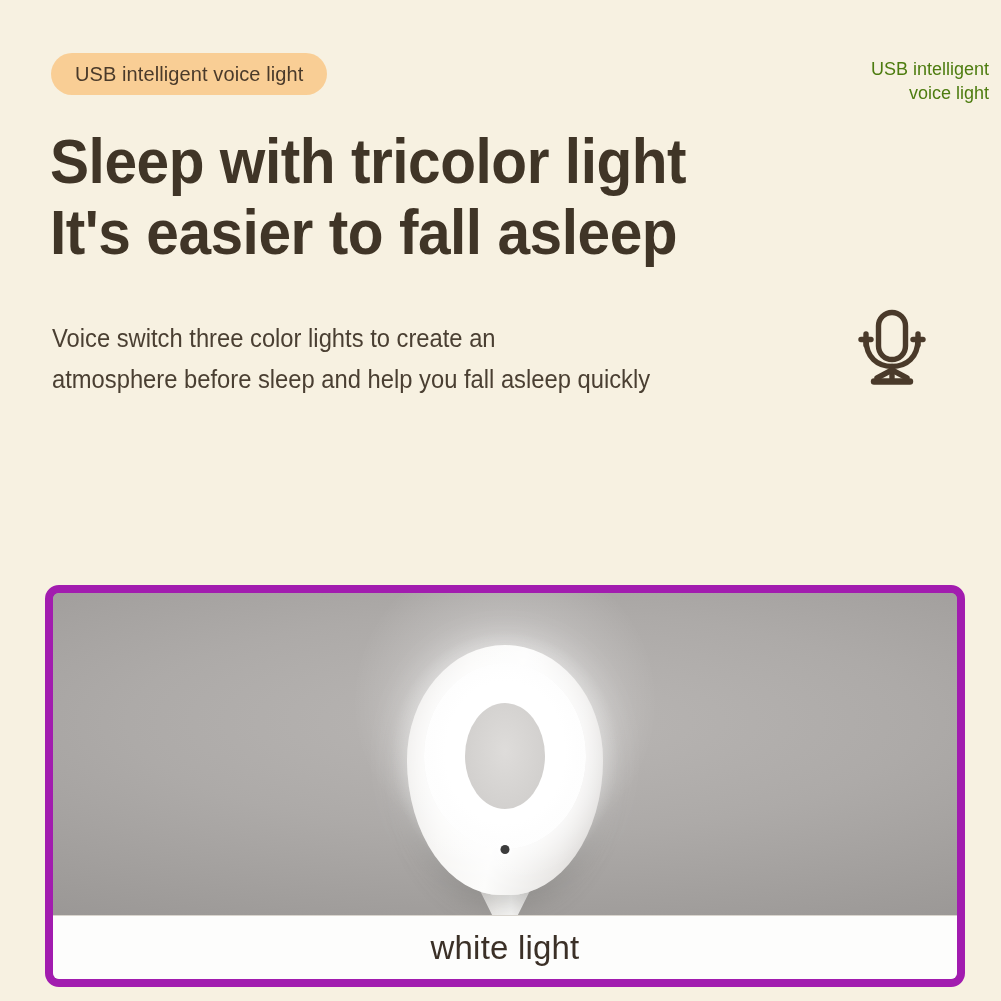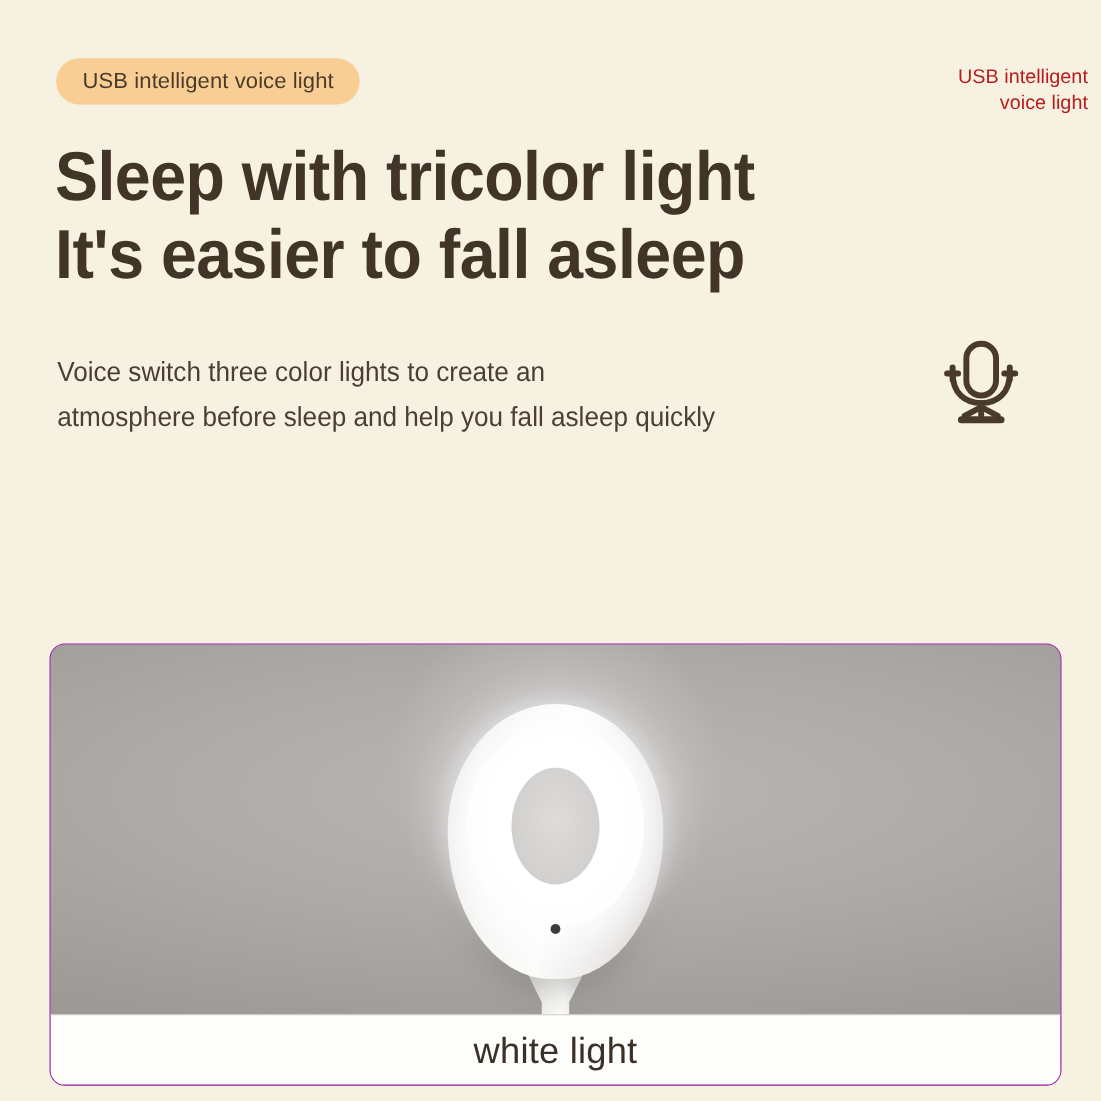--- a/index.html
+++ b/index.html
@@ -22,21 +22,21 @@
     color:#4A3A2A;
     font-size:20px;
     letter-spacing:.1px;
     white-space:nowrap;
   }
 
   
   .corner-label{
     position:absolute;right:60px;top:57px;
     text-align:right;
-    color:#b91c1c;
+    color:#4d7c0f;
     font-size:18px;
     line-height:1.35;
     white-space:pre-line;
   }
 
   
   .headline{
     position:absolute;left:50px;top:126px;
     color:#403527;
     font-size:63px;
@@ -68,21 +68,21 @@
   
   .cards{
     position:absolute;left:45px;top:585px;
     width:920px;height:402px;
     display:flex;
     gap:15px;
   }
   .card{
     position:relative;
     flex:1 1 0;
-    border:1px solid #a21caf;
+    border:8px solid #a21caf;
     border-radius:14px;
     overflow:hidden;
     background:#A9A6A4;
     display:flex;
     flex-direction:column;
   }
   .photo{
     position:relative;
     flex:1 1 auto;
     overflow:hidden;

